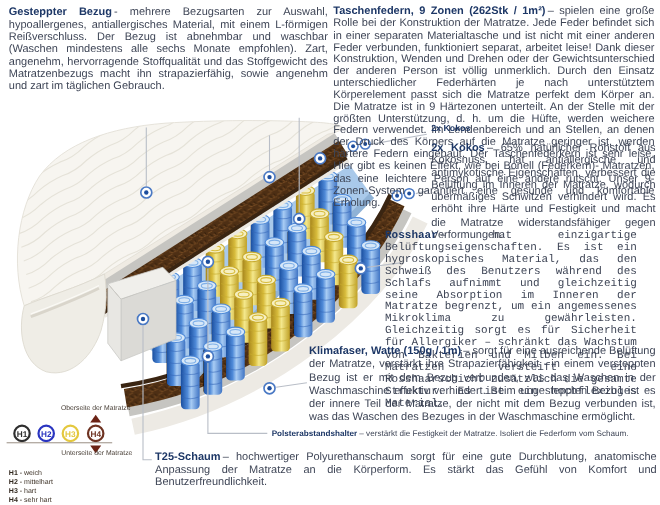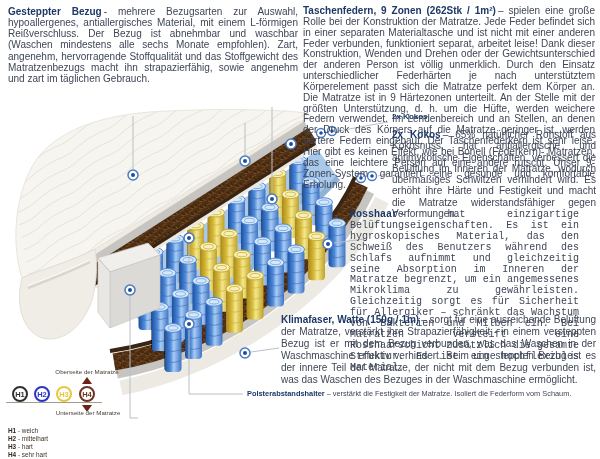--- a/index.html
+++ b/index.html
@@ -380,20 +380,21 @@
   <div class="head" id="h-kokos">2x Kokos</div>
 
   <div class="para" id="p-kokos"><b>2x Kokos</b><span>– 65% natürlicher Rohstoff aus Kokosnuss, hat antiallergische und antimykotische Eigenschaften, verbessert die Belüftung im Inneren der Matratze, wodurch übermäßiges Schwitzen verhindert wird. Es erhöht ihre Härte und Festigkeit und macht die Matratze widerstandsfähiger gegen Verformungen.</span></div>
 
   <div class="para" id="p-ross"><b>Rosshaar</b><span>– hat einzigartige Belüftungseigenschaften. Es ist ein hygroskopisches Material, das den Schweiß des Benutzers während des Schlafs aufnimmt und gleichzeitig seine Absorption im Inneren der Matratze begrenzt, um ein angemessenes Mikroklima zu gewährleisten. Gleichzeitig sorgt es für Sicherheit für Allergiker – schränkt das Wachstum von Bakterien und Milben ein. Bei Matratzen versteift eine Rosshaarschicht zusätzlich die gesamte Struktur. Es ist ein hochflexibles Material.</span></div>
 
   <div class="para" id="p-klima"><b>Klimafaser, Watte (150g / 1m)</b><span>– sorgt für eine ausreichende Belüftung der Matratze, verstärkt ihre Strapazierfähigkeit - in einem versteppten Bezug ist er mit dem Bezug verbunden, was das Waschen in der Waschmaschine effektiv verhindert. Beim ungesteppten Bezug ist es der innere Teil der Matratze, der nicht mit dem Bezug verbunden ist, was das Waschen des Bezuges in der Waschmaschine ermöglicht.</span></div>
 
   <div class="para" id="p-polster"><b>Polsterabstandshalter</b><span>– verstärkt die Festigkeit der Matratze. Isoliert die Federform vom Schaum.</span></div>
 
+  <div class="para" id="p-t25"><b>T25-Schaum</b><span>– hochwertiger Polyurethanschaum sorgt für eine gute Durchblutung, anatomische Anpassung der Matratze an die Körperform. Es stärkt das Gefühl von Komfort und Benutzerfreundlichkeit.</span></div>
 
   <div class="lgsmall" id="lg-top">Oberseite der Matratze</div>
   <div class="hcircle" id="hc1">H1</div>
   <div class="hcircle" id="hc2">H2</div>
   <div class="hcircle" id="hc3">H3</div>
   <div class="hcircle" id="hc4">H4</div>
   <div id="lg-line"></div>
   <div class="tri" id="tri-up"></div>
   <div class="tri" id="tri-dn"></div>
   <div class="lgsmall" id="lg-bottom">Unterseite der Matratze</div>

